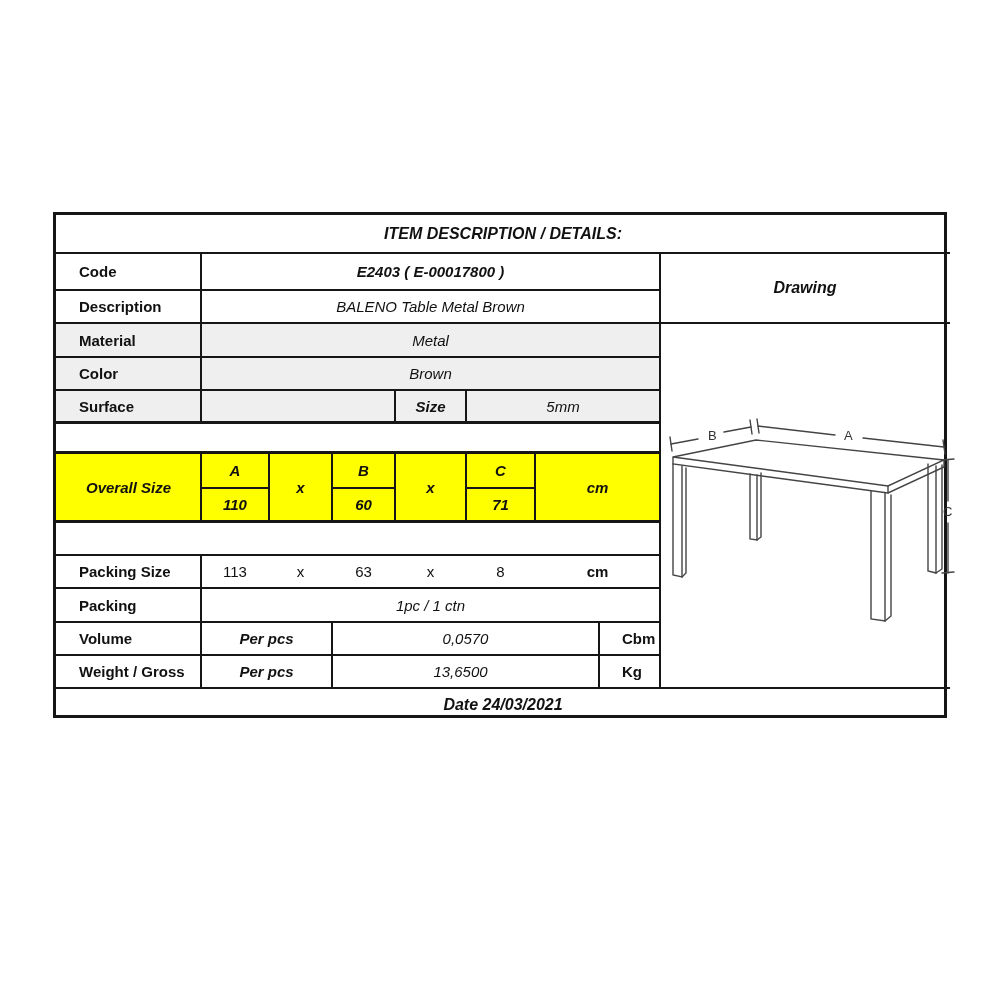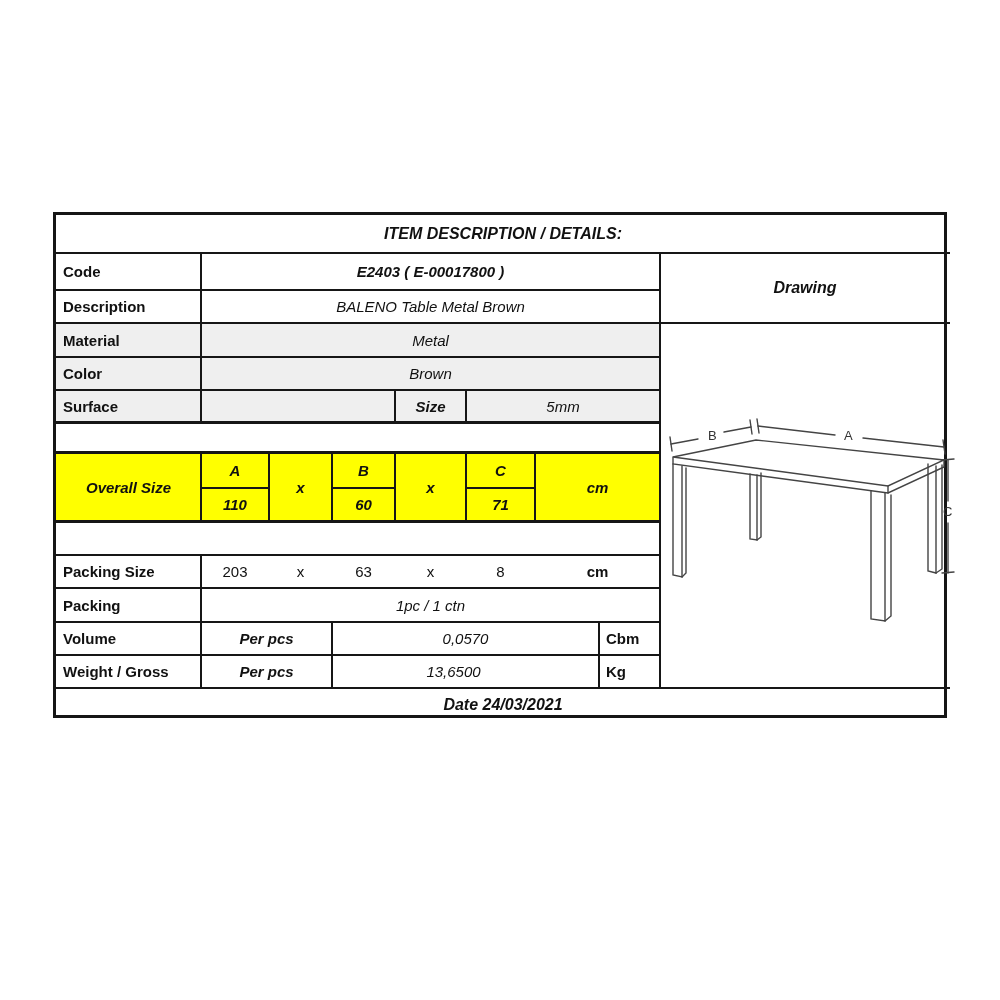--- a/index.html
+++ b/index.html
@@ -2,21 +2,21 @@
 <html><head>
 <meta charset="utf-8">
 <style>
   html,body{margin:0;padding:0;background:#ffffff;width:1000px;height:1000px;
     font-family:"Liberation Sans", sans-serif;color:#111;}
   .sheet{position:absolute;left:53px;top:212px;width:894px;height:506px;
     border:3px solid #161616;box-sizing:border-box;background:#fff;}
   .cell{position:absolute;display:flex;align-items:center;box-sizing:border-box;
     font-size:15px;line-height:1;white-space:nowrap;}
   .c{justify-content:center;font-style:italic;}
-  .l{justify-content:flex-start;padding-left:7px;}
+  .l{justify-content:flex-start;padding-left:23px;}
   .b{font-weight:bold;}
   .bg{position:absolute;}
   .gray{background:#efefef;}
   .yellow{background:#ffff00;}
   .hl,.vl{position:absolute;background:#161616;}
   .hl{height:2px;}
   .vl{width:2px;}
   .hl.th{height:3px;}
   .fs16{font-size:16px;}
   .psflex{display:flex;padding:0;}
@@ -55,39 +55,39 @@
   <div class="cell c b" style="left:213px;top:238px;width:63px;height:68px;">x</div>
   <div class="cell c b" style="left:276px;top:238px;width:63px;height:35px;">B</div>
   <div class="cell c b" style="left:276px;top:273px;width:63px;height:33px;">60</div>
   <div class="cell c b" style="left:339px;top:238px;width:71px;height:68px;">x</div>
   <div class="cell c b" style="left:410px;top:238px;width:69px;height:35px;">C</div>
   <div class="cell c b" style="left:410px;top:273px;width:69px;height:33px;">71</div>
   <div class="cell c b" style="left:479px;top:238px;width:125px;height:68px;">cm</div>
 
   <div class="cell l b" style="left:0;top:340px;width:145px;height:33px;">Packing Size</div>
   <div class="cell psflex" style="left:145px;top:340px;width:459px;height:33px;">
-    <span style="width:68px;">203</span>
+    <span style="width:68px;">113</span>
     <span style="width:63px;">x</span>
     <span style="width:63px;">63</span>
     <span style="width:71px;">x</span>
     <span style="width:69px;">8</span>
     <span style="width:125px;" class="b">cm</span>
   </div>
 
   <div class="cell l b" style="left:0;top:373px;width:145px;height:34px;">Packing</div>
   <div class="cell c" style="left:145px;top:373px;width:459px;height:34px;">1pc / 1 ctn</div>
 
   <div class="cell l b" style="left:0;top:407px;width:145px;height:33px;">Volume</div>
   <div class="cell c b" style="left:145px;top:407px;width:131px;height:33px;">Per pcs</div>
   <div class="cell c" style="left:276px;top:407px;width:267px;height:33px;">0,0570</div>
   <div class="cell l b" style="left:543px;top:407px;width:61px;height:33px;">Cbm</div>
 
   <div class="cell l b" style="left:0;top:440px;width:145px;height:33px;">Weight / Gross</div>
   <div class="cell c b" style="left:145px;top:440px;width:131px;height:33px;">Per pcs</div>
-  <div class="cell c" style="left:264px;top:440px;width:267px;height:33px;">13,6500</div>
+  <div class="cell c" style="left:271px;top:440px;width:267px;height:33px;">13,6500</div>
   <div class="cell l b" style="left:543px;top:440px;width:61px;height:33px;">Kg</div>
 
   <div class="cell c b fs16" style="left:0;top:473px;width:894px;height:33px;">Date 24/03/2021</div>
 
   <div class="cell c b fs16" style="left:604px;top:38px;width:290px;height:70px;">Drawing</div>
 
   <svg style="position:absolute;left:604px;top:108px;overflow:visible;" width="290" height="365" viewBox="0 0 290 365" fill="none" stroke="#444" stroke-width="1.4" stroke-linecap="round">
 
     <path d="M11,121 L38,116"></path>
     <path d="M64,109 L91,104"></path>

